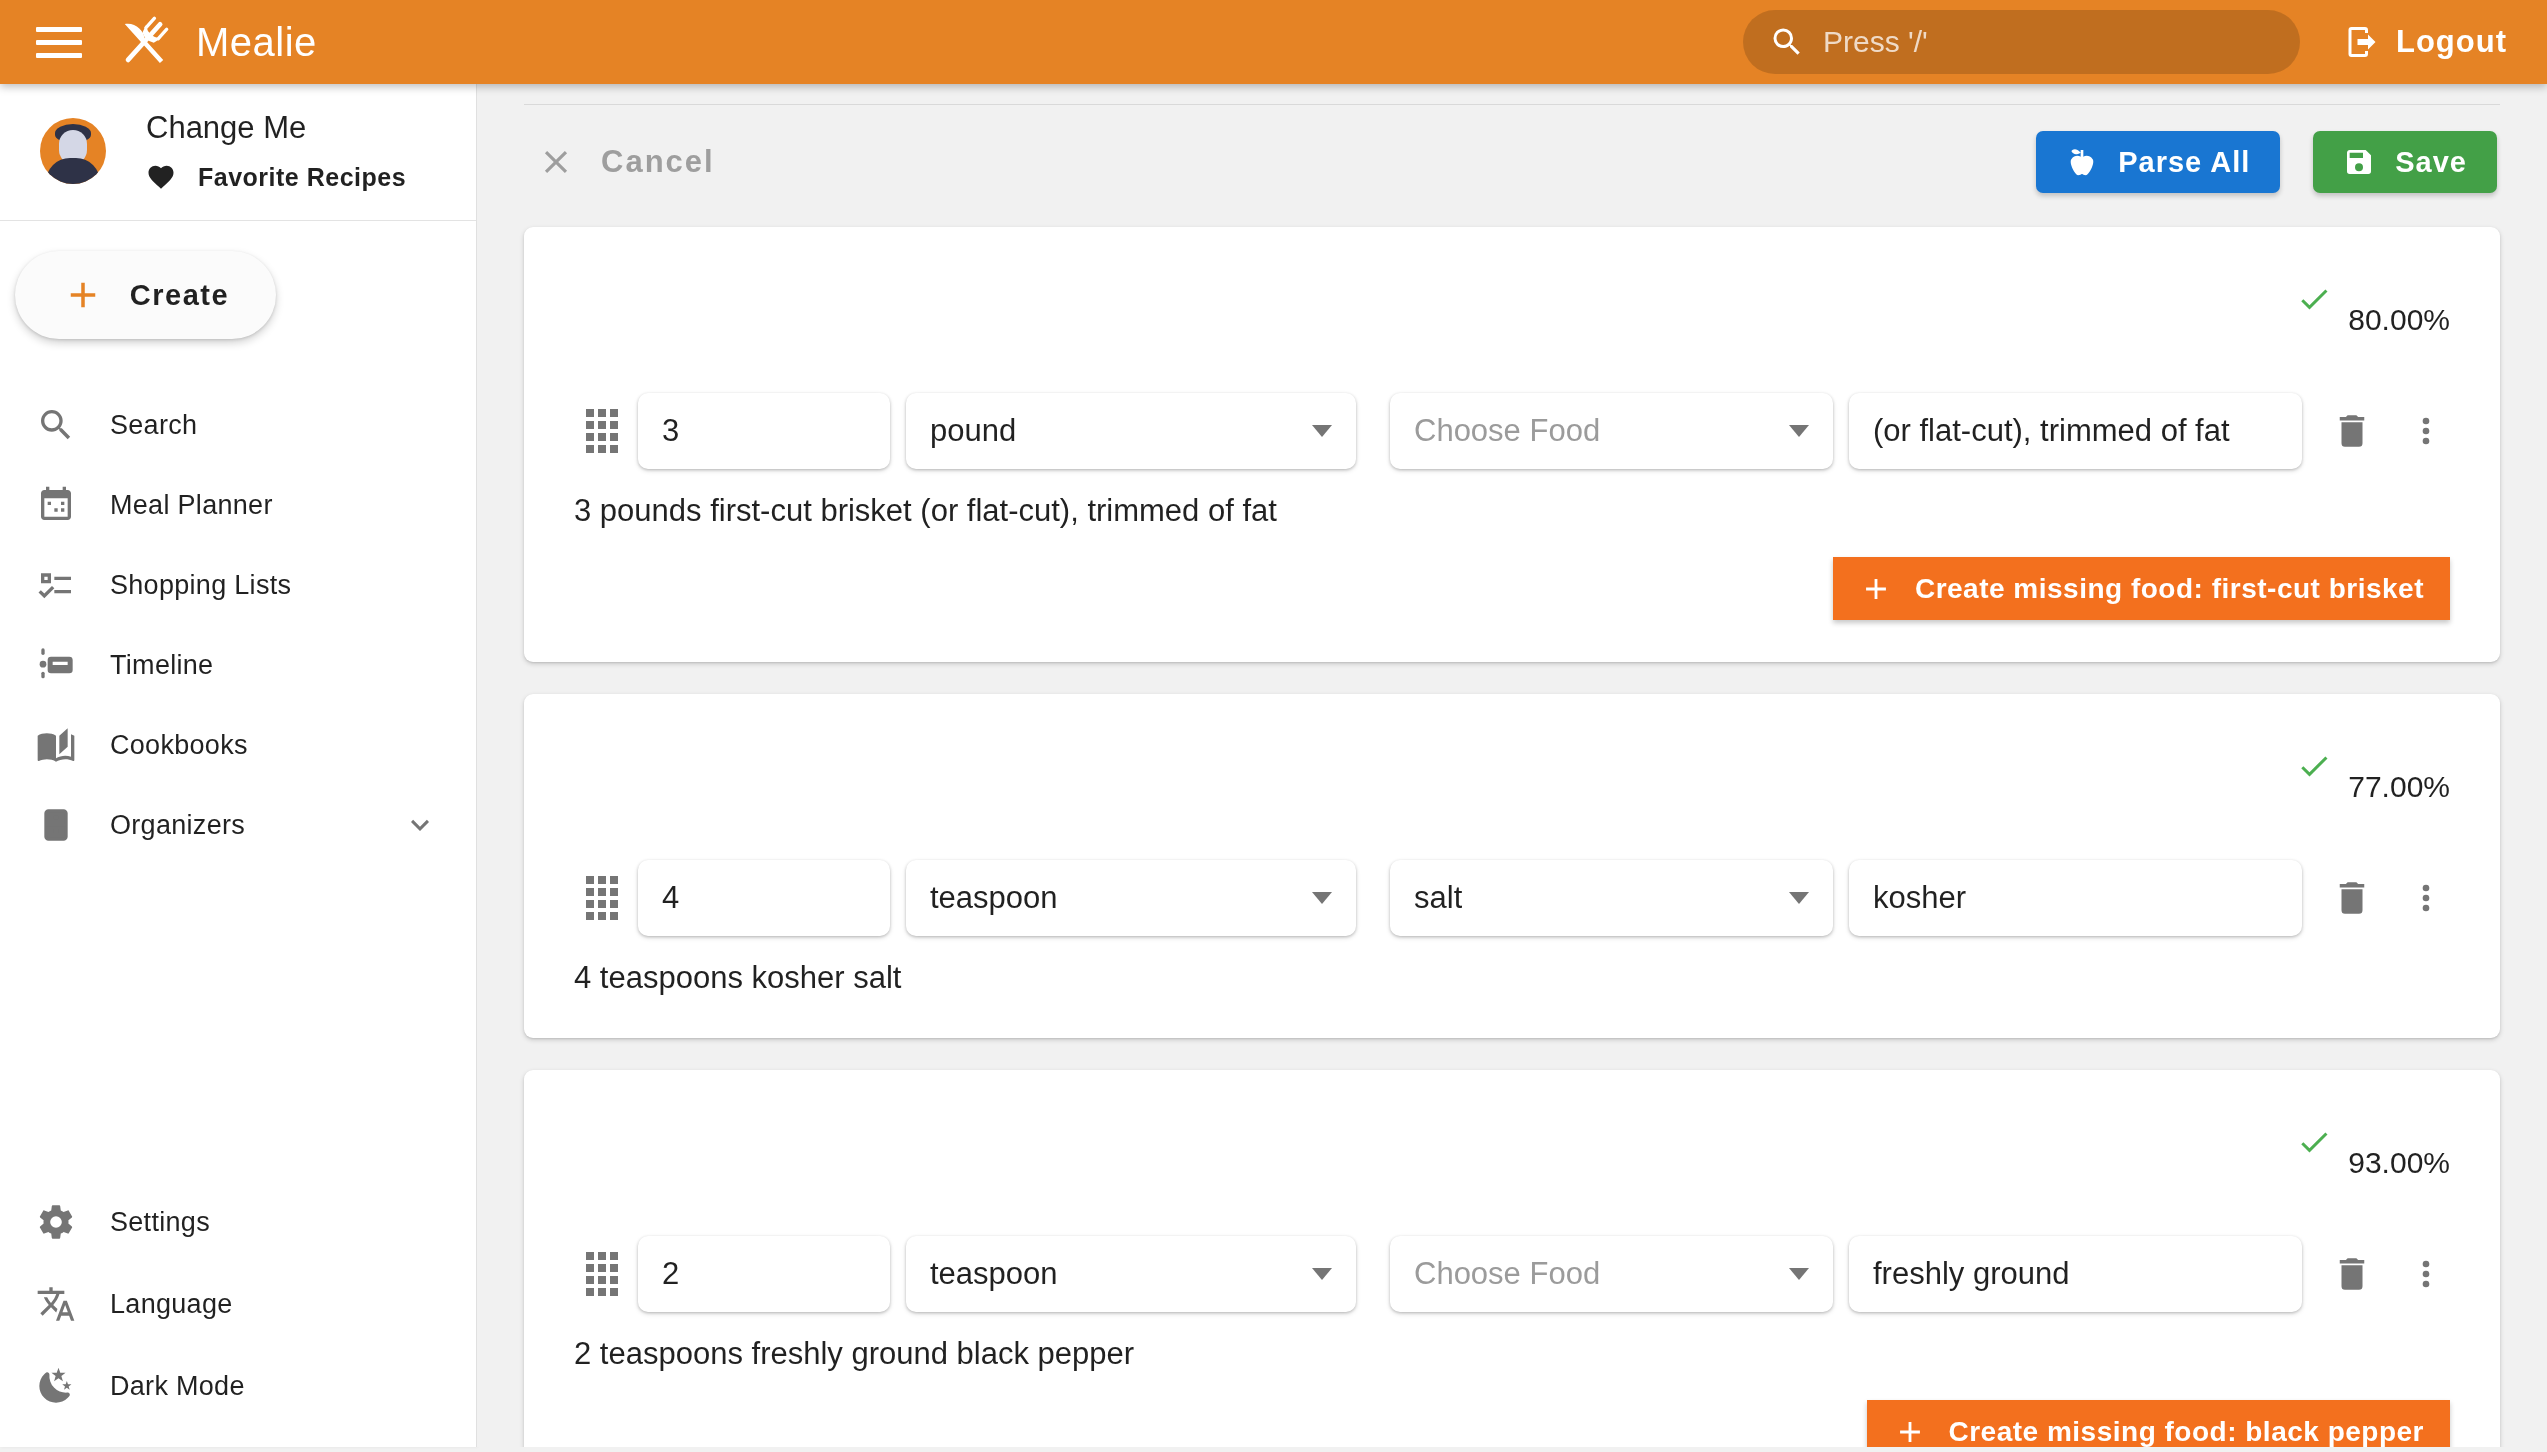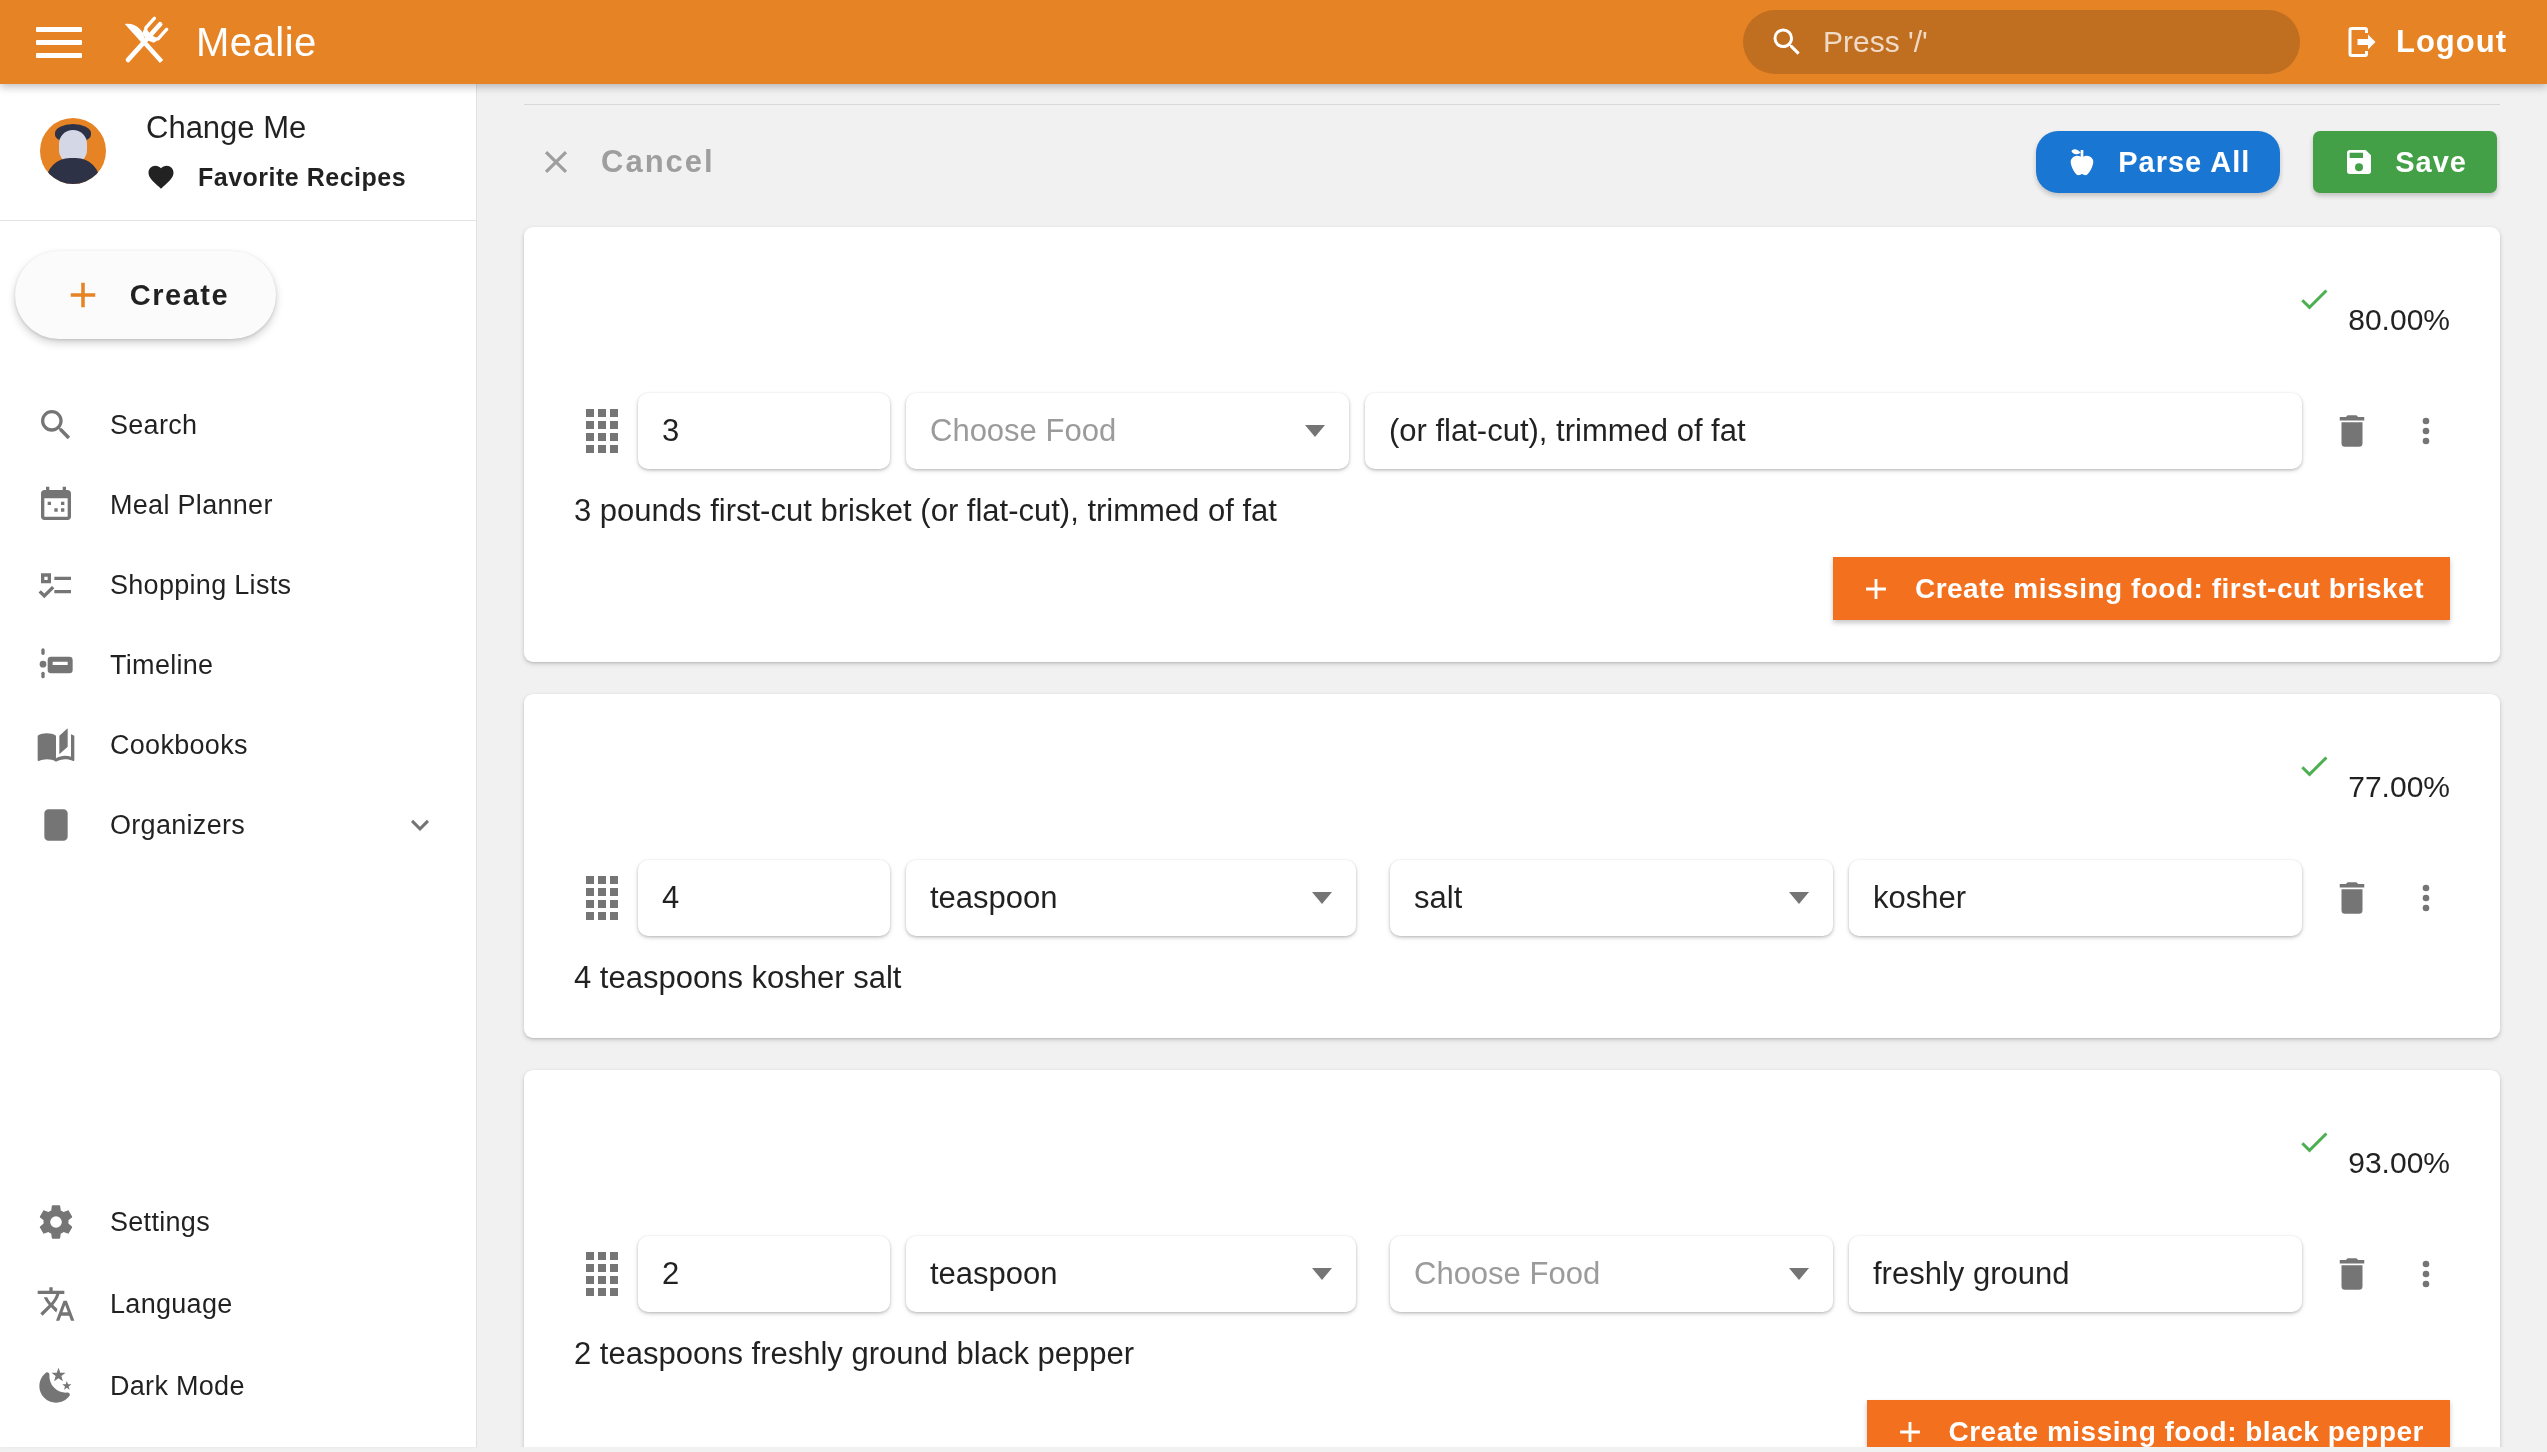--- a/index.html
+++ b/index.html
@@ -51,21 +51,21 @@
   .nav.footer .nav-item { height:82px; }
 
   
   .top-divider { height:1px; background:#D9D9D9; margin-top:20px; }
   .toolbar { display:flex; align-items:center; margin:26px 3px 34px 3px; }
   .cancel { display:flex; align-items:center; gap:26px; color:#9E9E9E; font-size:31px; font-weight:bold; letter-spacing:2px; cursor:pointer; padding:0 10px; }
   .cancel svg { width:38px; height:38px; fill:#9E9E9E; }
   .toolbar .spacer { flex:1; }
   .btn { display:flex; align-items:center; gap:20px; height:62px; border-radius:7px; color:#fff; font-size:29px; font-weight:bold; letter-spacing:1px; padding:0 30px; cursor:pointer; box-shadow:0 3px 5px rgba(0,0,0,.2); }
   .btn svg { width:32px; height:32px; fill:#fff; }
-  .btn.parse { background:#1976D2;border-radius:22px; }
+  .btn.parse { background:#1976D2; }
   .btn.save { background:#43A047; margin-left:33px; }
 
   .card { background:#fff; border-radius:9px; box-shadow:0 2px 5px rgba(0,0,0,.16), 0 1px 2px rgba(0,0,0,.1); padding:34px 50px 42px 50px; margin-bottom:32px; }
   .conf-row { display:flex; align-items:center; justify-content:flex-end; gap:16px; margin-bottom:56px; }
   .conf-row svg { width:36px; height:36px; fill:#4CAF50; }
   .conf-row .pct { font-size:30px;margin-top:42px; }
 
   .fields-row { display:flex; align-items:center; }
   .drag { display:grid; grid-template-columns:repeat(3,8px); grid-auto-rows:8px; gap:4px; margin:0 20px 0 12px; cursor:grab; }
   .drag i { background:#757575; }
@@ -297,20 +297,24 @@
               <i></i>
               <i></i>
               <i></i>
               <i></i>
               <i></i>
               <i></i>
             </div>
       <div class="field f-qty">
         <input value="3" style="">
       </div>
+      <div class="field f-unit select">
+        <span class="val">pound</span>
+        <span class="caret"></span>
+      </div>
       <div class="field f-food select">
         <span class="val muted">Choose Food</span>
         <span class="caret"></span>
       </div>
       <div class="field f-note">
         <input value="(or flat-cut), trimmed of fat" style="">
       </div>
       <div class="icon-btn trash">
         <svg viewBox="0 0 24 24">
                 <path d="M19,4H15.5L14.5,3H9.5L8.5,4H5V6H19M6,19A2,2 0 0,0 8,21H16A2,2 0 0,0 18,19V7H6V19Z"></path>

